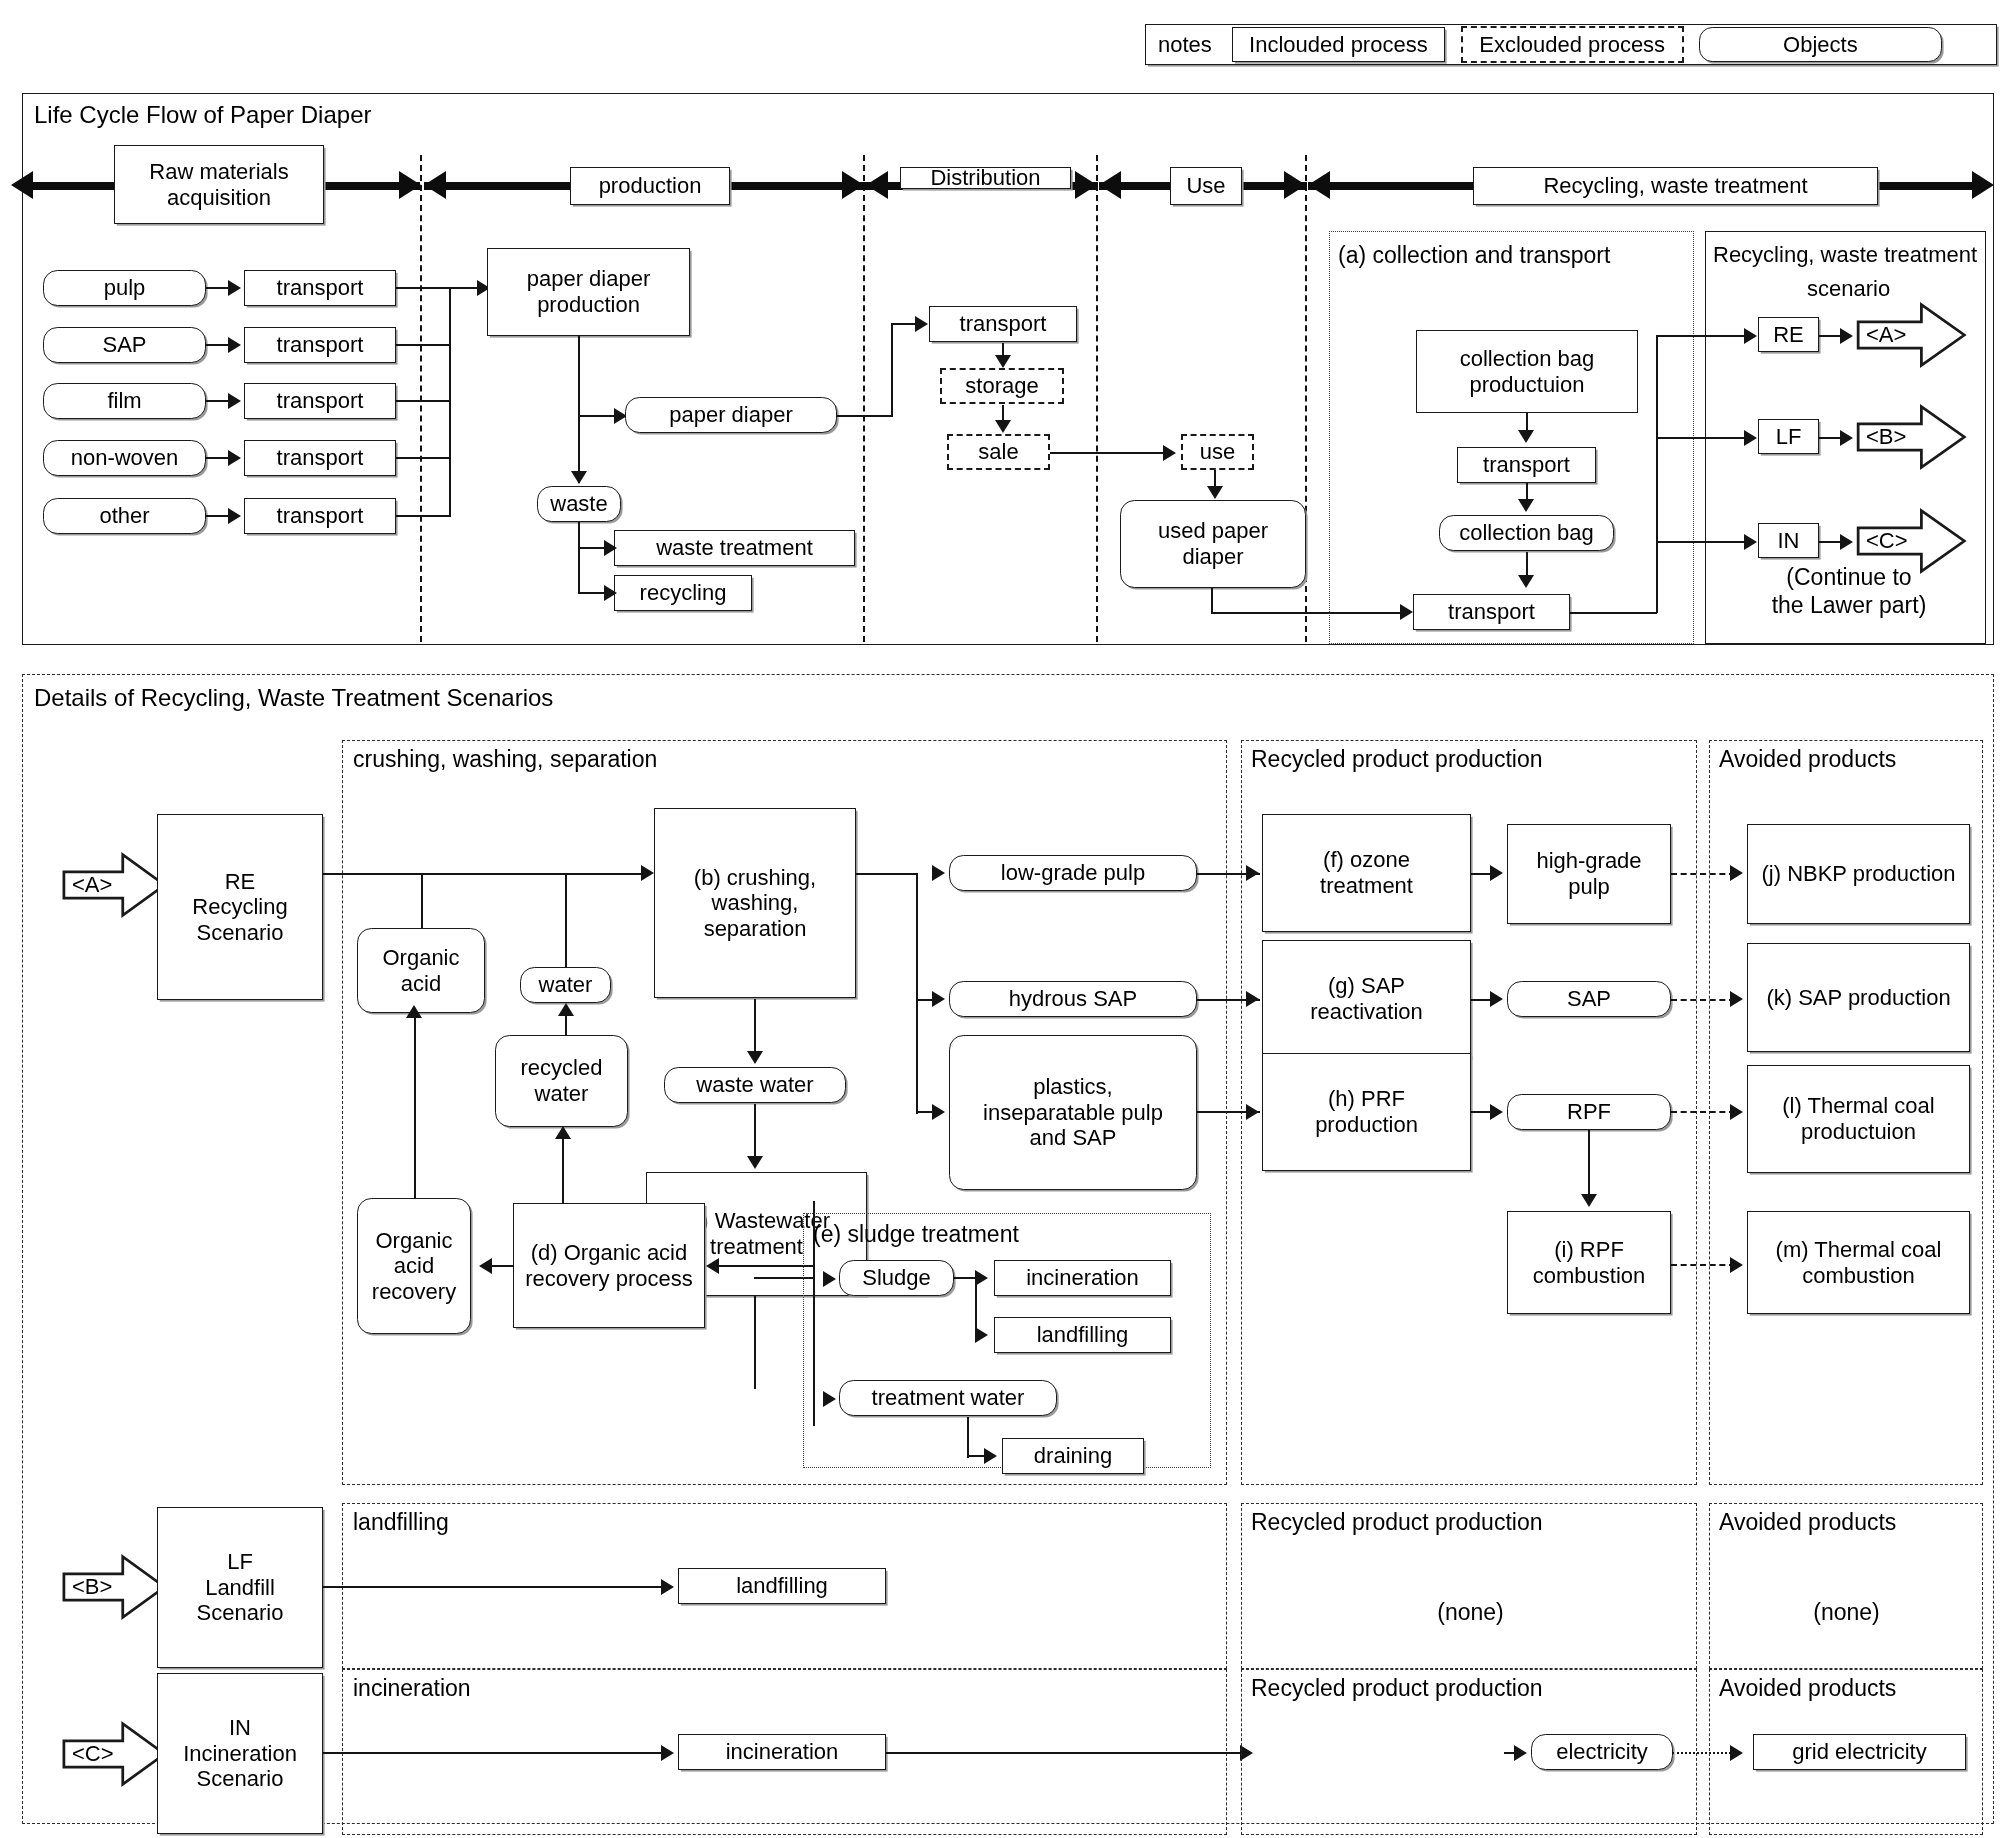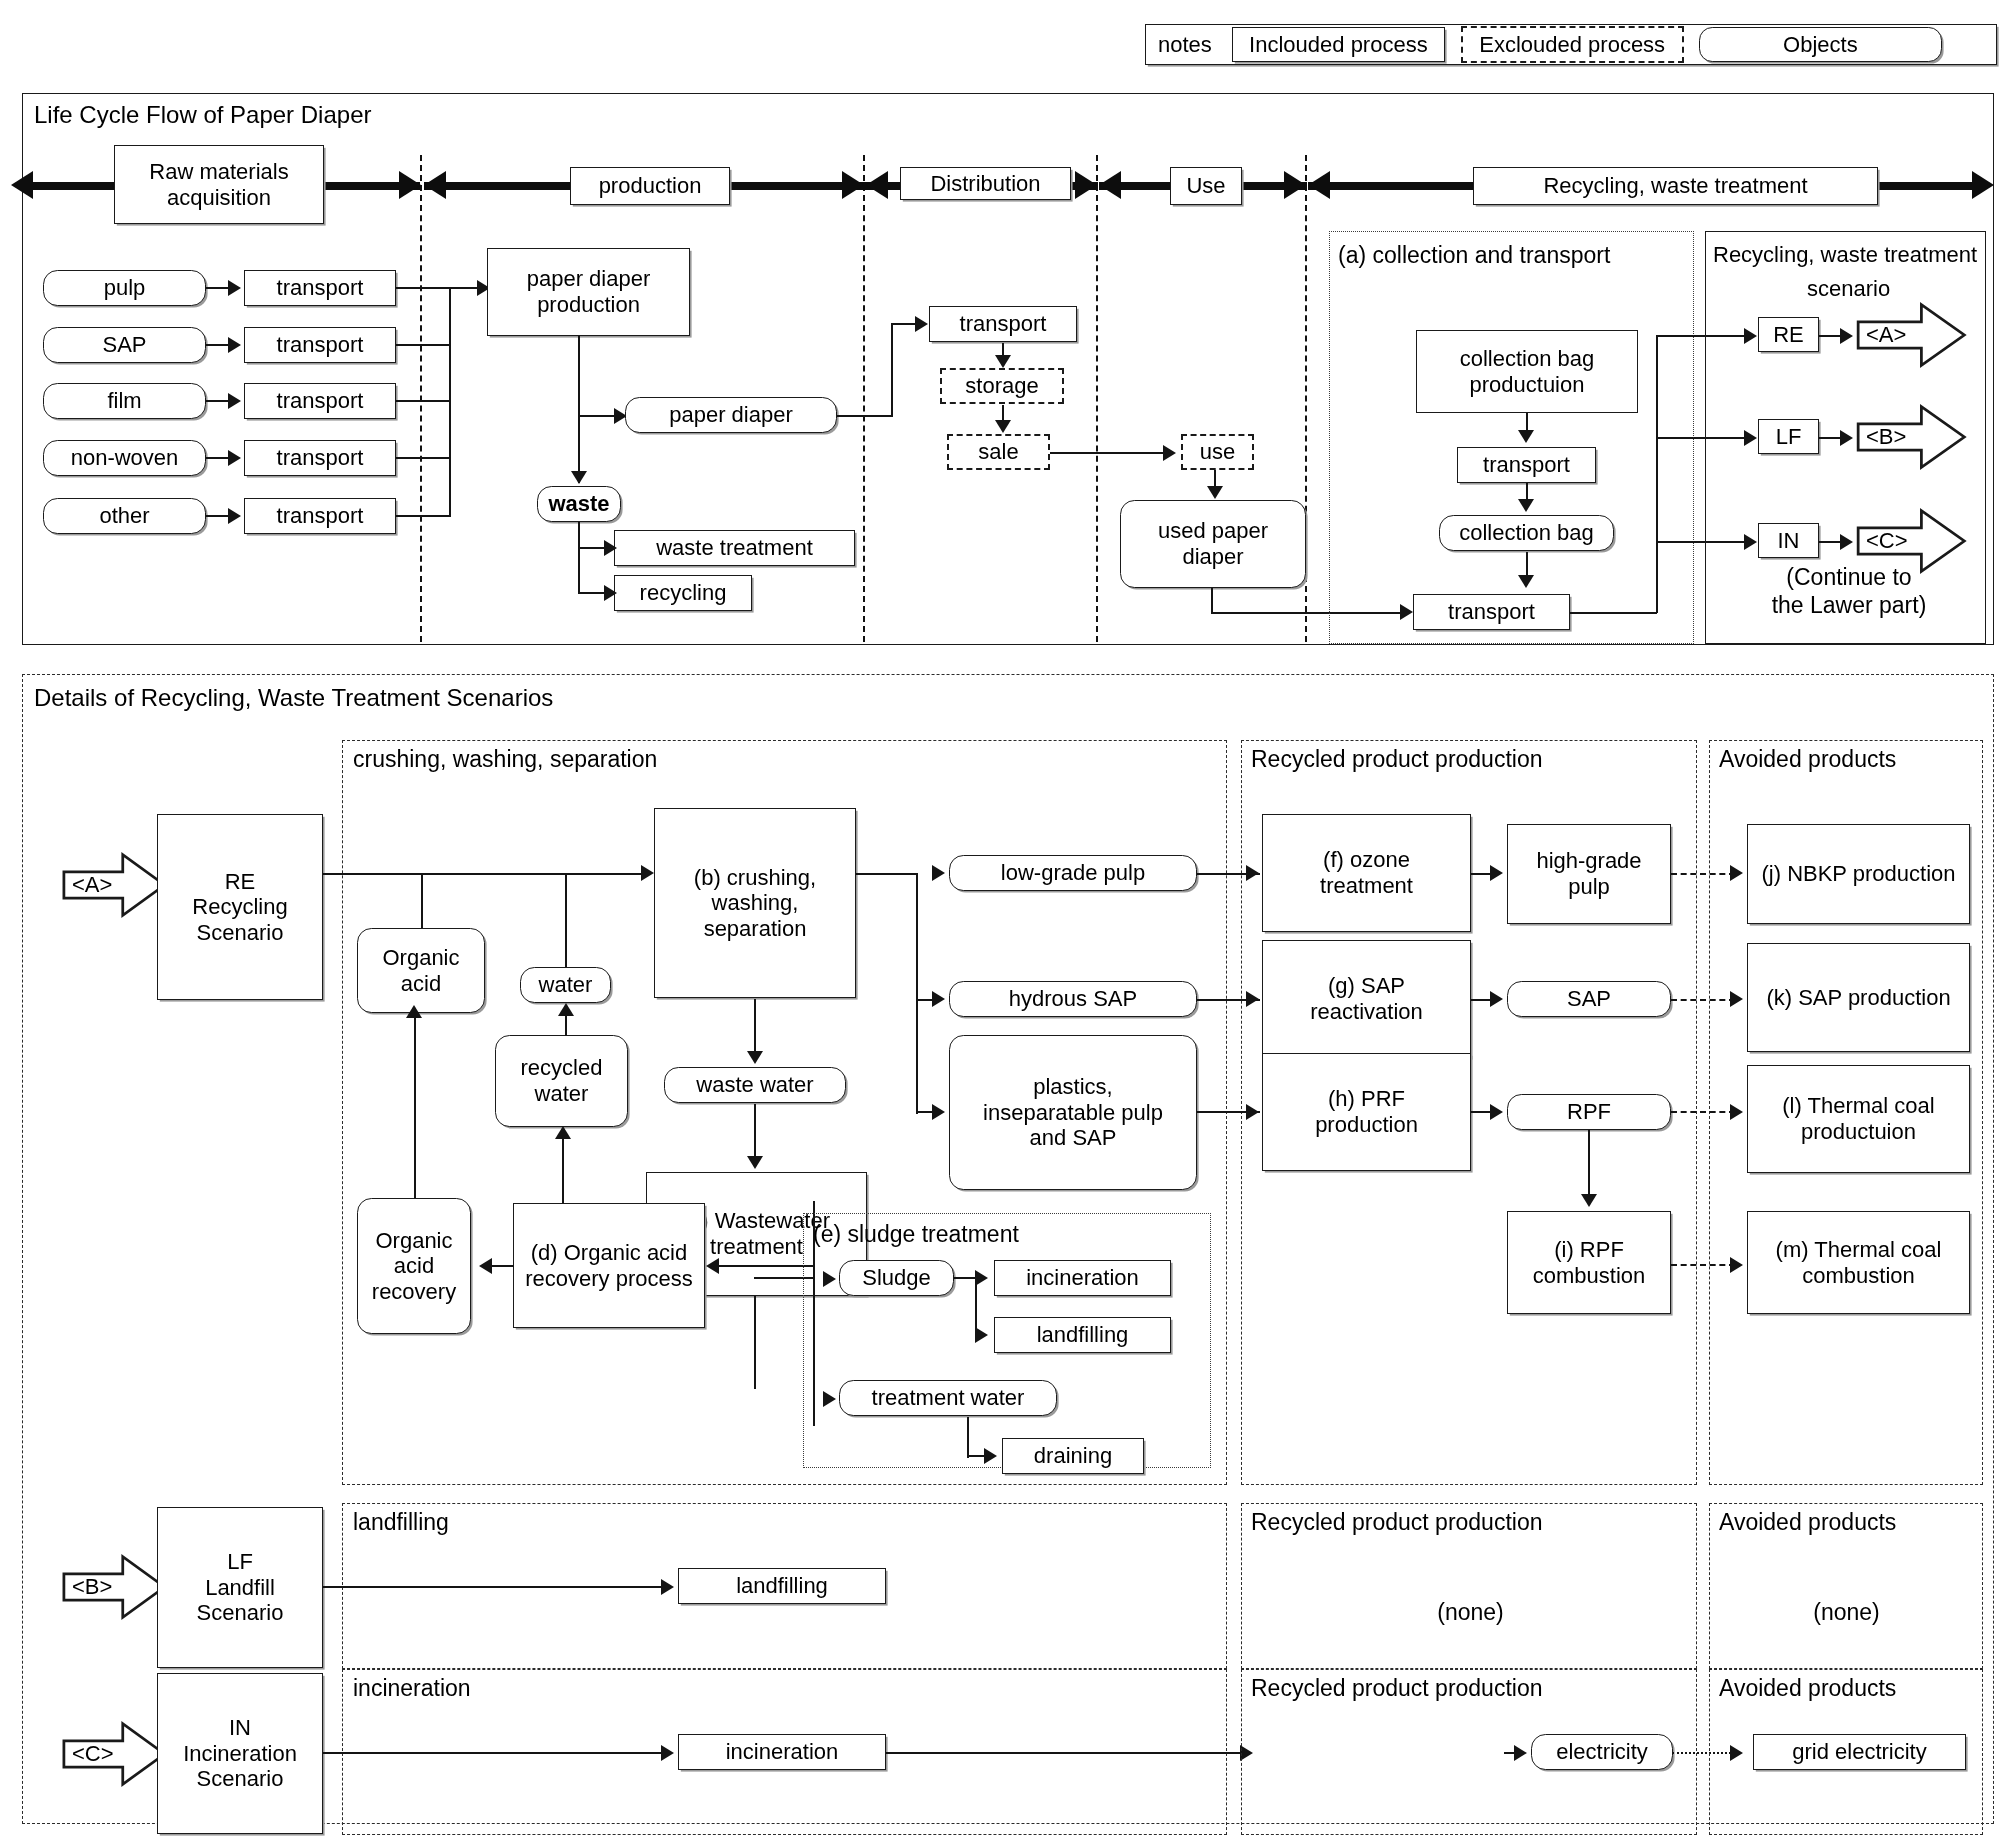--- a/index.html
+++ b/index.html
@@ -102,21 +102,21 @@
   <div class="spine" style="left:1308px;top:182px;width:664px;"></div>
   <div class="ah big-r" style="left:1284px;top:171px;"></div>
   <div class="ah big-l" style="left:1308px;top:171px;"></div>
   <div class="ah big-r" style="left:1972px;top:171px;"></div>
 
   <div class="box" style="left:114px;top:145px;width:210px;height:79px;flex-direction:column;">
     <div>Raw materials</div>
     <div>acquisition</div>
   </div>
   <div class="box" style="left:570px;top:167px;width:160px;height:38px;">production</div>
-  <div class="box" style="left:900px;top:167px;width:171px;height:33px;text-align:right;">Distribution</div>
+  <div class="box" style="left:900px;top:167px;width:171px;height:22px;text-align:right;">Distribution</div>
   <div class="box" style="left:1170px;top:167px;width:72px;height:38px;">Use</div>
   <div class="box" style="left:1473px;top:167px;width:405px;height:38px;">Recycling, waste treatment</div>
 
   <div class="box rounded" style="left:43px;top:270px;width:163px;height:36px;">pulp</div>
   <div class="box rounded" style="left:43px;top:327px;width:163px;height:36px;">SAP</div>
   <div class="box rounded" style="left:43px;top:383px;width:163px;height:36px;">film</div>
   <div class="box rounded" style="left:43px;top:440px;width:163px;height:36px;">non-woven</div>
   <div class="box rounded" style="left:43px;top:498px;width:163px;height:36px;">other</div>
 
   <div class="box" style="left:244px;top:270px;width:152px;height:36px;">transport</div>
@@ -149,21 +149,21 @@
     <div>paper diaper</div>
     <div>production</div>
   </div>
 
   <div class="ln v" style="left:578px;top:336px;height:147px;"></div>
   <div class="ln h" style="left:578px;top:415px;width:39px;"></div>
   <div class="ah r" style="left:614px;top:408px;"></div>
   <div class="ah d" style="left:571px;top:471px;"></div>
 
   <div class="box rounded" style="left:625px;top:397px;width:212px;height:36px;">paper diaper</div>
-  <div class="box rounded" style="left:537px;top:486px;width:84px;height:36px;font-weight:bold;">waste</div>
+  <div class="box rounded" style="left:537px;top:486px;width:84px;height:36px;">waste</div>
 
   <div class="box" style="left:614px;top:530px;width:241px;height:36px;">waste treatment</div>
   <div class="box" style="left:614px;top:575px;width:138px;height:36px;">recycling</div>
 
   <div class="ln v" style="left:578px;top:522px;height:72px;"></div>
   <div class="ln h" style="left:578px;top:547px;width:29px;"></div>
   <div class="ah r" style="left:604px;top:540px;"></div>
   <div class="ln h" style="left:578px;top:592px;width:29px;"></div>
   <div class="ah r" style="left:604px;top:585px;"></div>
 

